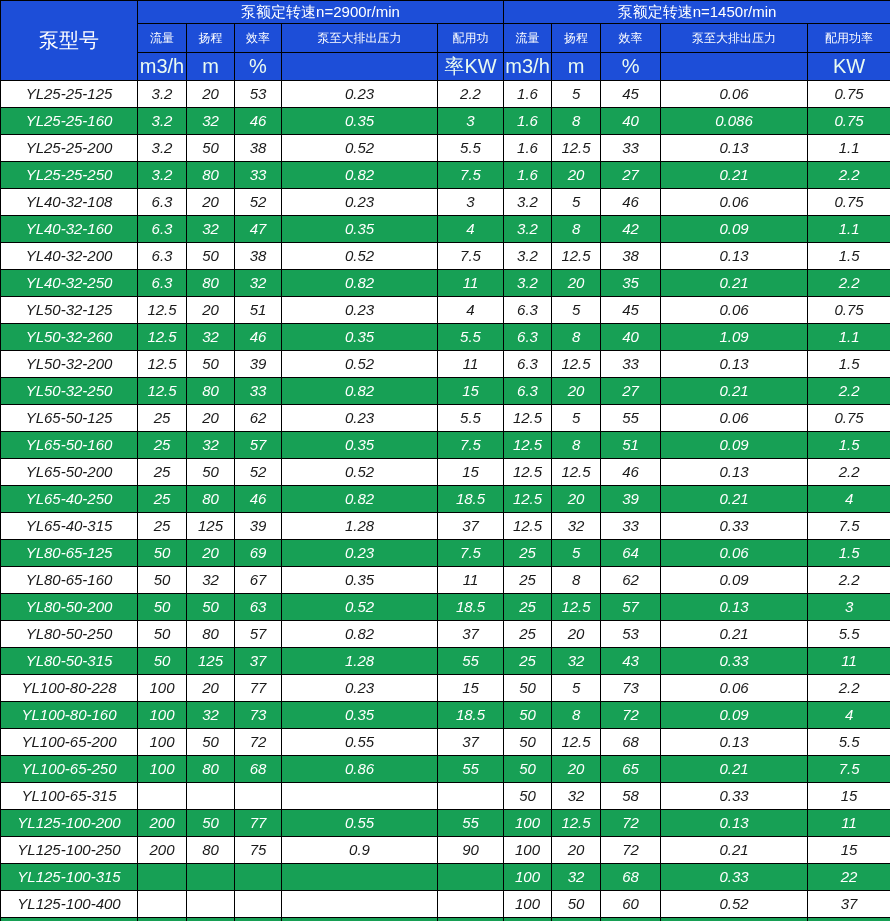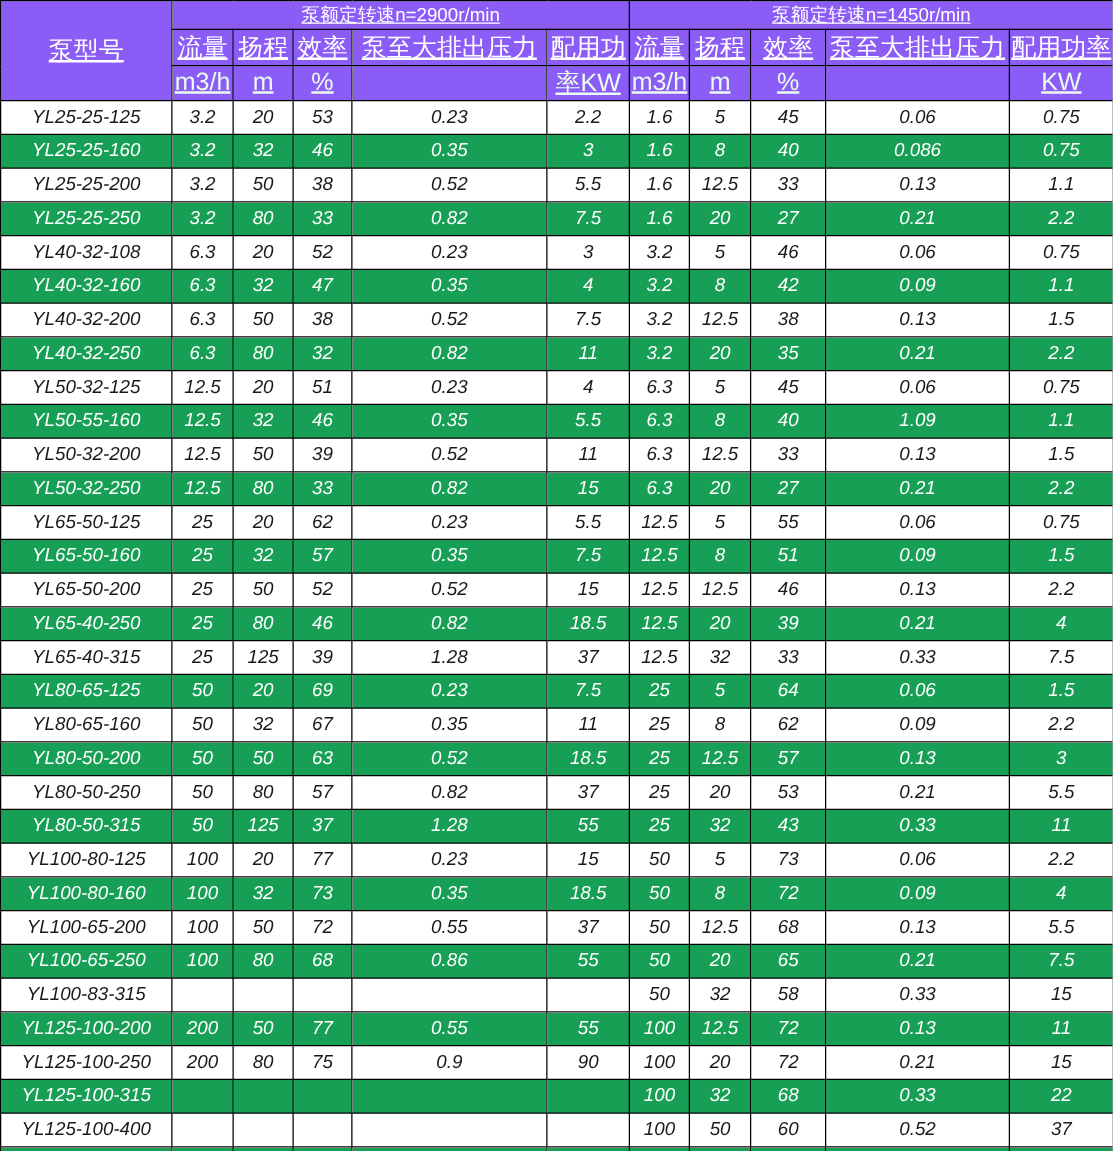--- a/index.html
+++ b/index.html
@@ -24,32 +24,31 @@
     padding: 0;
     margin: 0;
     text-align: center;
     vertical-align: middle;
     font-weight: normal;
     white-space: nowrap;
     overflow: hidden;
   }
   
   thead td {
-    background: #8b5cf6;
+    background: #1d4ed8;
     color: #ffffff;
-    text-decoration: underline;
   }
   td.hdr-group {
     height: 22px;
     font-size: 15px;
     letter-spacing: 0px;
   }
   td.hdr-name {
     height: 28px;
-    font-size: 20px;
+    font-size: 12px;
   }
   td.hdr-unit {
     height: 26px;
     font-size: 20px;
     color: #eafbf1;
   }
   td.hdr-model {
     font-size: 20px;
     color: #ffffff;
   }
@@ -247,21 +246,21 @@
         <td>51</td>
         <td>0.23</td>
         <td>4</td>
         <td>6.3</td>
         <td>5</td>
         <td>45</td>
         <td>0.06</td>
         <td>0.75</td>
       </tr>
       <tr class="row-green">
-        <td class="model">YL50-55-160</td>
+        <td class="model">YL50-32-260</td>
         <td>12.5</td>
         <td>32</td>
         <td>46</td>
         <td>0.35</td>
         <td>5.5</td>
         <td>6.3</td>
         <td>8</td>
         <td>40</td>
         <td>1.09</td>
         <td>1.1</td>
@@ -416,21 +415,21 @@
         <td>37</td>
         <td>1.28</td>
         <td>55</td>
         <td>25</td>
         <td>32</td>
         <td>43</td>
         <td>0.33</td>
         <td>11</td>
       </tr>
       <tr class="row-white">
-        <td class="model">YL100-80-125</td>
+        <td class="model">YL100-80-228</td>
         <td>100</td>
         <td>20</td>
         <td>77</td>
         <td>0.23</td>
         <td>15</td>
         <td>50</td>
         <td>5</td>
         <td>73</td>
         <td>0.06</td>
         <td>2.2</td>
@@ -468,21 +467,21 @@
         <td>68</td>
         <td>0.86</td>
         <td>55</td>
         <td>50</td>
         <td>20</td>
         <td>65</td>
         <td>0.21</td>
         <td>7.5</td>
       </tr>
       <tr class="row-white">
-        <td class="model">YL100-83-315</td>
+        <td class="model">YL100-65-315</td>
         <td></td>
         <td></td>
         <td></td>
         <td></td>
         <td></td>
         <td>50</td>
         <td>32</td>
         <td>58</td>
         <td>0.33</td>
         <td>15</td>

